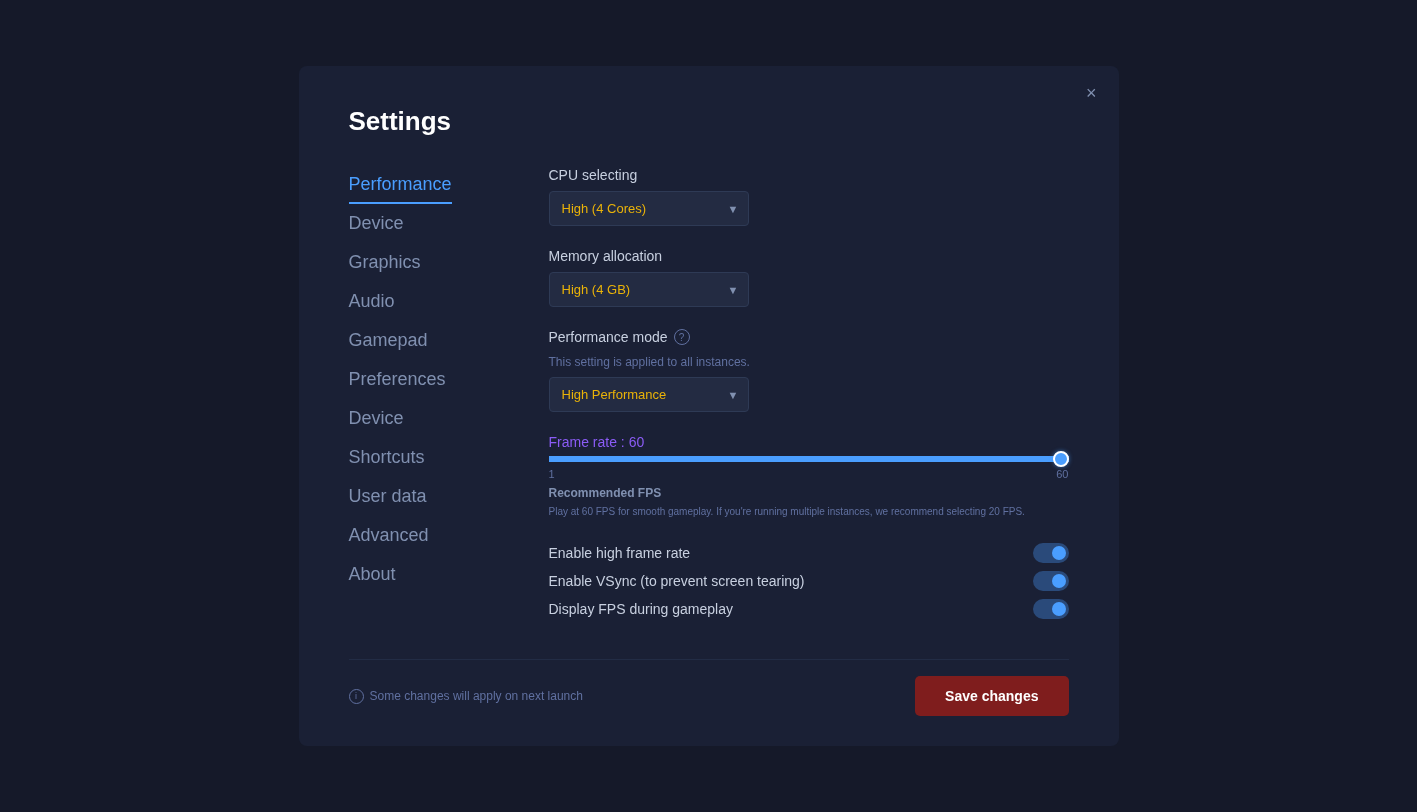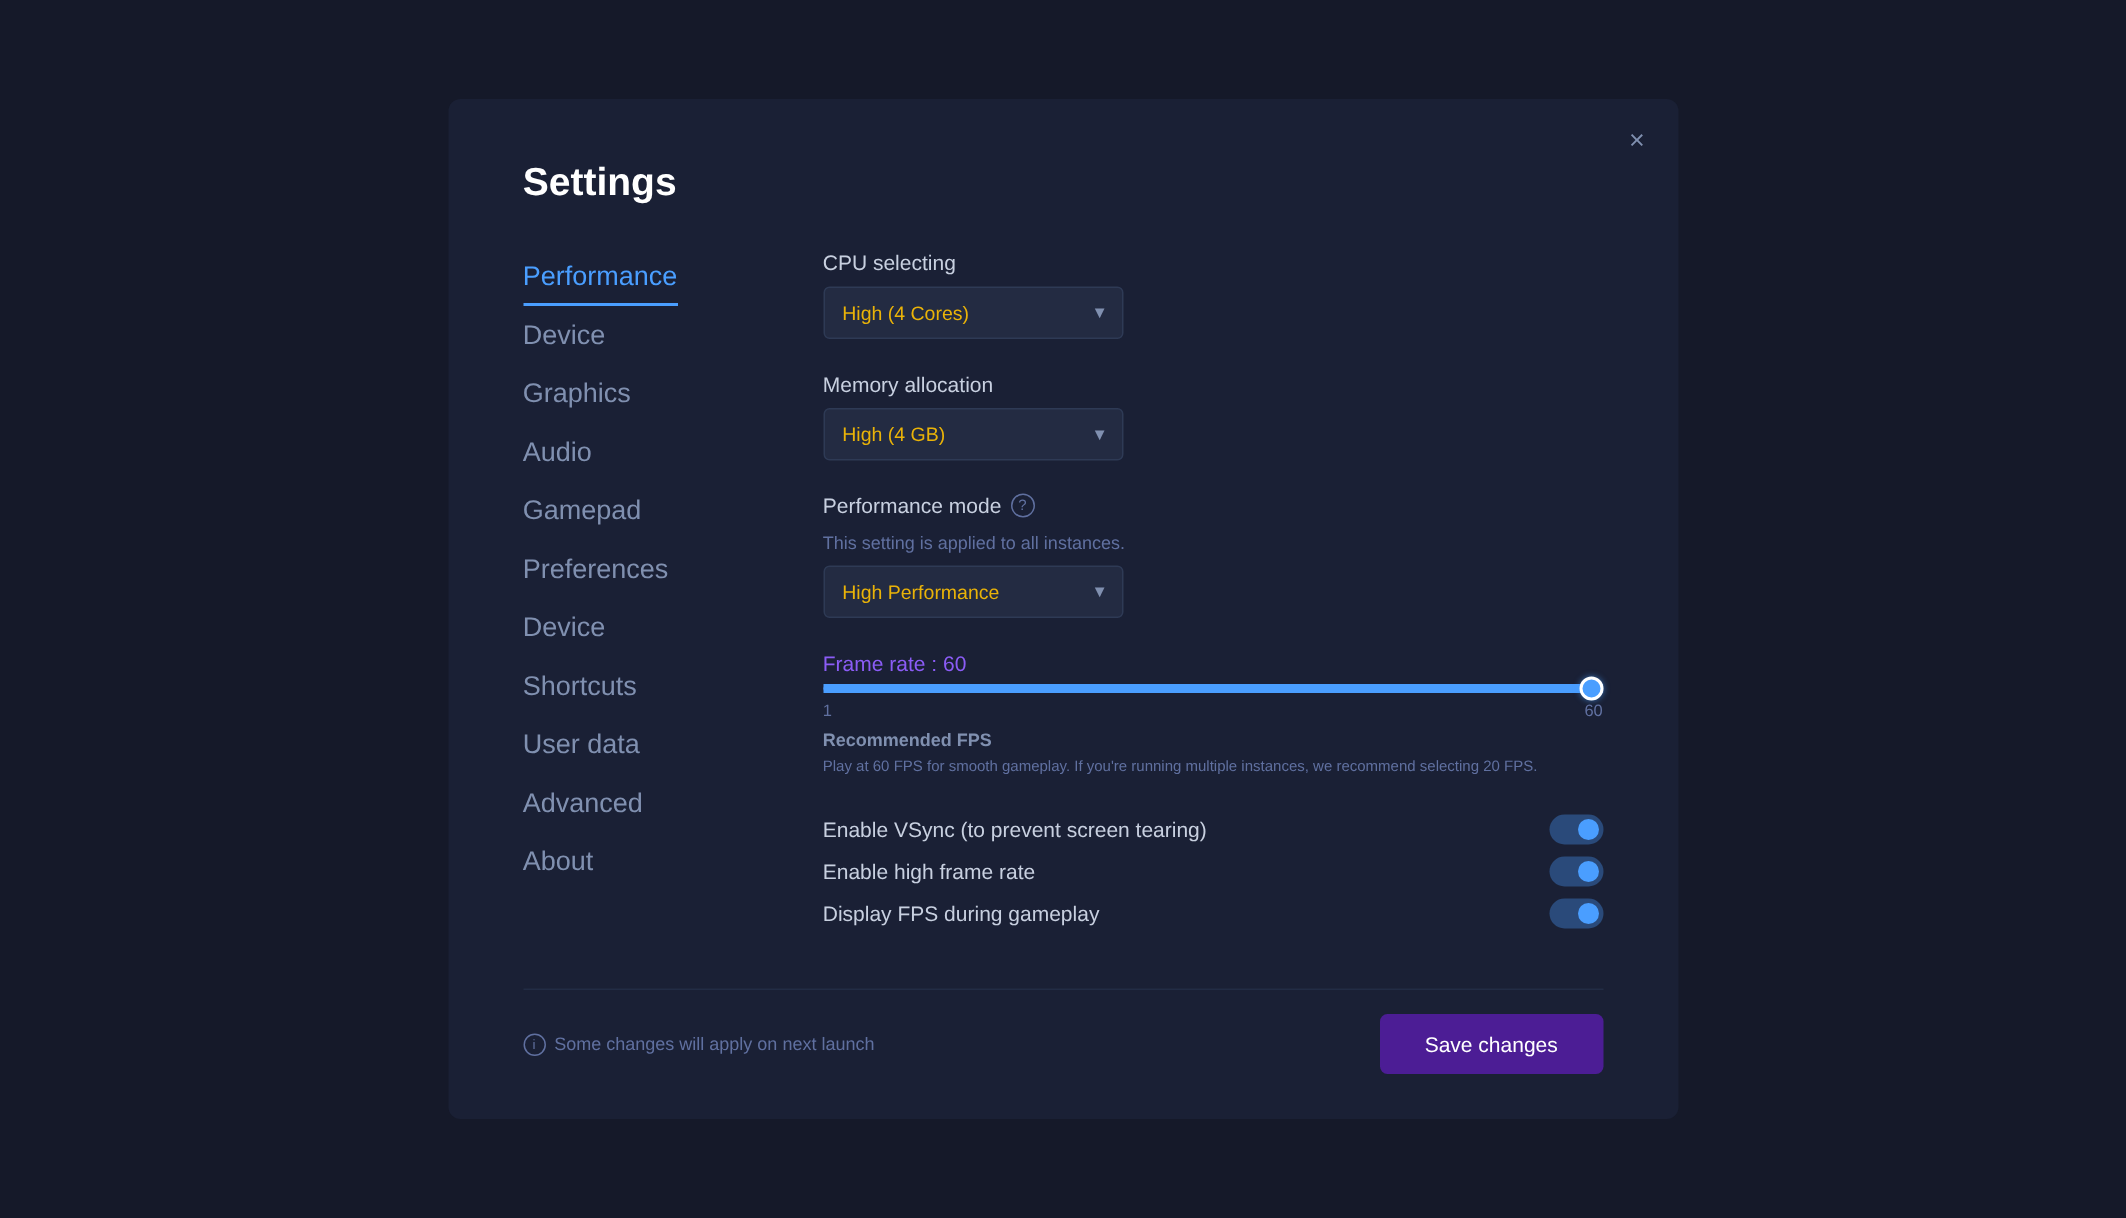--- a/index.html
+++ b/index.html
@@ -249,27 +249,27 @@
       border-radius: 50%;
       border: 1px solid #6070a0;
       color: #6070a0;
       font-size: 9px;
       display: flex;
       align-items: center;
       justify-content: center;
       flex-shrink: 0;
     }
     .save-btn {
-      background: #4c1d95;
+      background: #7f1d1d;
       color: #ffffff;
       border: none;
       padding: 12px 30px;
       border-radius: 5px;
       font-size: 14px;
-      font-weight: 400;
+      font-weight: 700;
       cursor: pointer;
       transition: background 0.15s;
     }
   </style>
 </head>
 <body>
 
 <div class="modal">
   <button class="close-btn">×</button>
   <div class="modal-title">Settings</div>
@@ -331,25 +331,25 @@
           <span>1</span>
           <span>60</span>
         </div>
         <div class="fps-note-title">Recommended FPS</div>
         <div class="fps-note">Play at 60 FPS for smooth gameplay. If you're running multiple instances, we recommend selecting 20 FPS.</div>
       </div>
 
       <div>
 
       <div class="toggle-row">
-            <span class="toggle-label">Enable VSync (to prevent screen tearing)</span>
+            <span class="toggle-label">Enable high frame rate</span>
             <label class="toggle"><input type="checkbox" checked="" style=""><span class="toggle-slider"></span></label>
           </div>
           <div class="toggle-row">
-            <span class="toggle-label">Enable high frame rate</span>
+            <span class="toggle-label">Enable VSync (to prevent screen tearing)</span>
             <label class="toggle"><input type="checkbox" checked="" style=""><span class="toggle-slider"></span></label>
           </div>
           <div class="toggle-row">
             <span class="toggle-label">Display FPS during gameplay</span>
             <label class="toggle"><input type="checkbox" checked="" style=""><span class="toggle-slider"></span></label>
           </div>
         </div>
 
     </div>
   </div>

